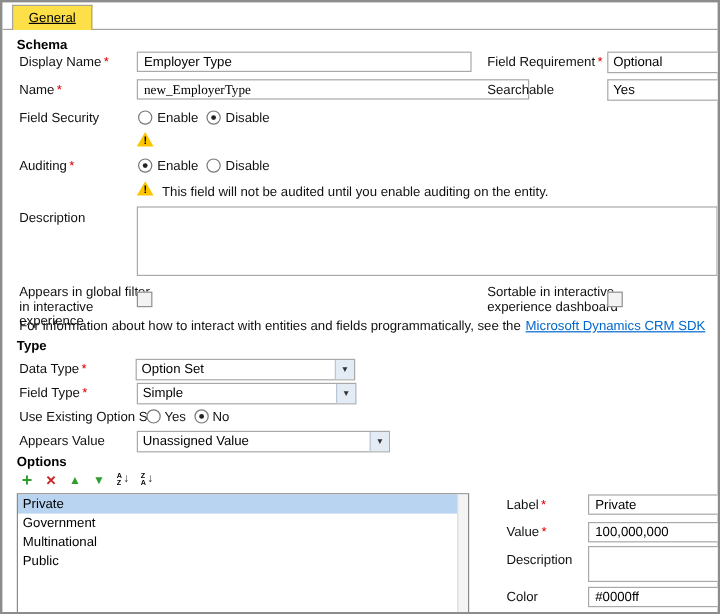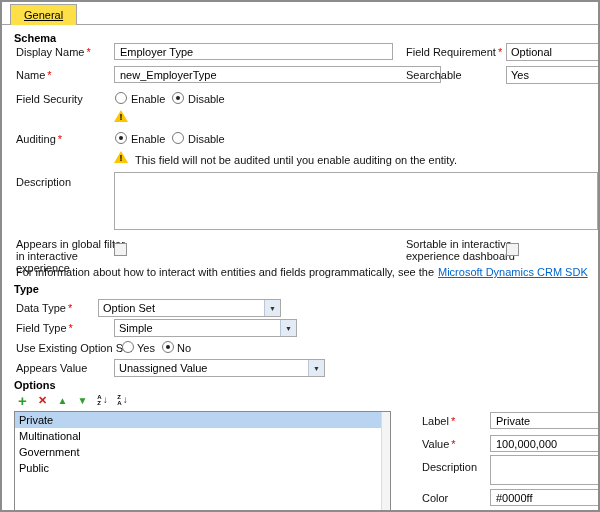--- a/index.html
+++ b/index.html
@@ -72,21 +72,21 @@
     <span>Field Requirement</span><span class="req">*</span>
   </span>
   <div class="sel-box" style="left:504px;top:41px;width:112px;">
     <span class="sel-text">Optional</span>
 
   </div>
 
   <span class="lbl" style="left:14px;top:67px;">
     <span>Name</span><span class="req">*</span>
   </span>
-  <input class="tb" style="left: 112px; top: 64px; width: 327px;" value="new_EmployerType">
+  <input class="tb" style="left: 112px; top: 64px; width: 327px; font-family: Liberation Serif, serif;" value="new_EmployerType">
 
   <span class="lbl" style="left:404px;top:67px;">Searchable</span>
   <div class="sel-box" style="left:504px;top:64px;width:112px;">
     <span class="sel-text">Yes</span>
 
   </div>
 
   <span class="lbl" style="left:14px;top:91px;">Field Security</span>
   <span class="radio" style="left:113px;top:90px;"></span>
   <span class="lbl" style="left:129px;top:91px;">Enable</span>
@@ -121,21 +121,21 @@
 
   <span class="lbl" style="left:14px;top:264px;">
     <span class="mr">For information about how to interact with entities and fields programmatically, see the</span><span class="link">Microsoft Dynamics CRM SDK</span>
   </span>
 
   <span class="hdr" style="left:12px;top:281px;">Type</span>
 
   <span class="lbl" style="left:14px;top:300px;">
     <span>Data Type</span><span class="req">*</span>
   </span>
-  <div class="sel-box" style="left:96px;top:297px;width:183px;">
+  <div class="sel-box" style="left:111px;top:297px;width:183px;">
     <span class="sel-text">Option Set</span>
     <span class="sel-arrow">▼</span>
   </div>
 
   <span class="lbl" style="left:14px;top:320px;">
     <span>Field Type</span><span class="req">*</span>
   </span>
   <div class="sel-box" style="left:112px;top:317px;width:183px;">
     <span class="sel-text">Simple</span>
     <span class="sel-arrow">▼</span>
@@ -179,22 +179,22 @@
       <span class="sl">
           <b>Z</b>
           <b>A</b>
         </span>
       <span class="sa">↓</span>
     </span>
   </div>
 
   <div class="listbox">
     <div class="opt sel">Private</div>
+    <div class="opt">Government</div>
     <div class="opt">Multinational</div>
-    <div class="opt">Government</div>
     <div class="opt">Public</div>
     <div class="vscroll"></div>
   </div>
 
   <span class="lbl" style="left:420px;top:413px;">
     <span>Label</span><span class="req">*</span>
   </span>
   <input class="tb" style="left: 488px; top: 410px; width: 111px;" value="Private">
 
   <span class="lbl" style="left:420px;top:436px;">

